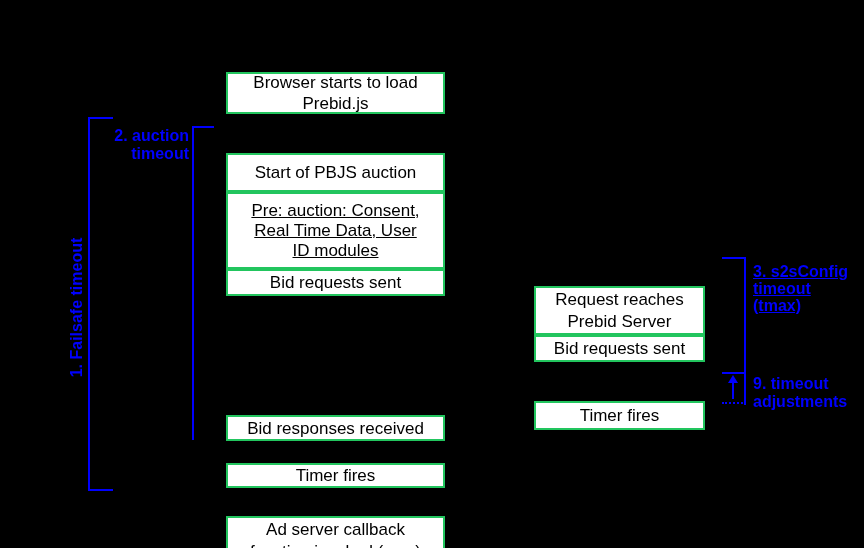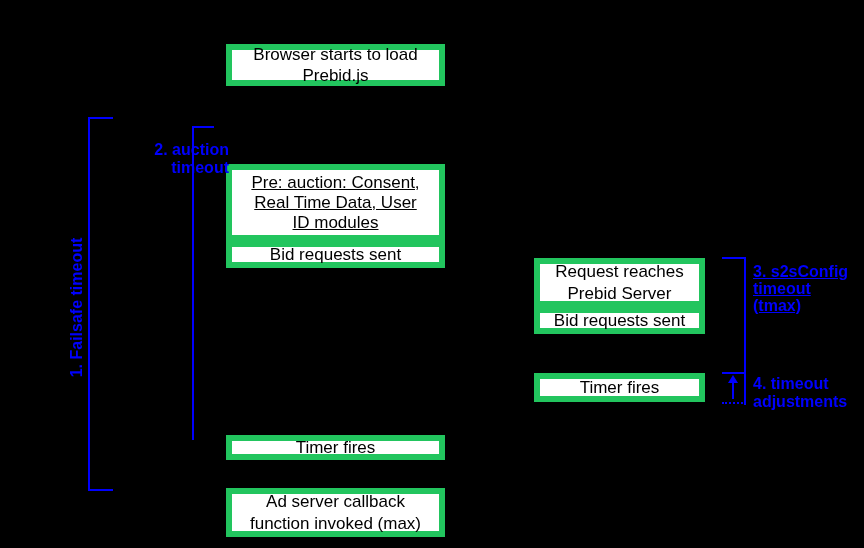--- a/index.html
+++ b/index.html
@@ -10,28 +10,29 @@
     overflow: hidden;
     font-family: "Liberation Sans", sans-serif;
   }
   #canvas { position: absolute; inset: 0; width: 864px; height: 548px; }
 
   
   .box {
     position: absolute;
     box-sizing: border-box;
     background: #ffffff;
-    border: 6px solid #22c55e;
+    border: 2px solid #22c55e;
     color: #000000;
     display: flex;
     align-items: center;
     justify-content: center;
     text-align: center;
     font: 17px/21px "Liberation Sans", sans-serif;
     white-space: pre-line;
+    margin-top: 28px;
   }
   .col-left  { left: 226px; width: 219px; }
   .col-right { left: 534px; width: 171px; }
 
   #box-browser   { top: 44px;  height: 42px; }
   #box-start     { top: 125px; height: 39px; }
   #box-pre       { top: 164px; height: 77px; line-height: 20px; text-decoration: underline; }
   #box-bidsent   { top: 241px; height: 27px; }
   #box-bidresp   { top: 387px; height: 26px; }
   #box-timer-l   { top: 435px; height: 25px; }
@@ -79,39 +80,41 @@
     white-space: pre-line;
   }
   #lbl-failsafe {
     left: 1px; top: 299px; width: 150px; height: 17px;
     line-height: 17px;
     text-align: center;
     white-space: nowrap;
     transform: rotate(-90deg);
     transform-origin: 50% 50%;
   }
-  #lbl-auction  { left: 89px;  top: 141px; width: 100px; text-align: right; padding-left: 40px; }
+  #lbl-auction  { left: 89px;  top: 127px; width: 100px; text-align: right; }
   #lbl-s2s      { left: 753px; top: 263px; width: 110px; line-height: 17px; text-decoration: underline; }
   #lbl-adjust   { left: 753px; top: 375px; width: 110px; }
 </style>
 </head>
 <body>
 
 <div id="canvas">
 
   <div class="box col-left" id="box-browser">Browser starts to load
 Prebid.js</div>
 
+  <div class="box col-left" id="box-start">Start of PBJS auction</div>
 
   <div class="box col-left" id="box-pre">Pre: auction: Consent,
 Real Time Data, User
 ID modules</div>
 
   <div class="box col-left" id="box-bidsent">Bid requests sent</div>
 
+  <div class="box col-left" id="box-bidresp">Bid responses received</div>
 
   <div class="box col-left" id="box-timer-l">Timer fires</div>
 
   <div class="box col-right" id="box-request">Request reaches
 Prebid Server</div>
 
   <div class="box col-left" id="box-adserver">Ad server callback
 function invoked (max)</div>
 
   <div class="box col-right" id="box-bidsent2">Bid requests sent</div>
@@ -138,16 +141,16 @@
     <div class="bl" id="s2s-tick-m"></div>
     <div id="s2s-dotted"></div>
   </div>
   <div class="blabel" id="lbl-s2s">3. s2sConfig
 timeout (tmax)</div>
 
   <div>
     <div class="bl" id="adj-arrow-shaft"></div>
     <div id="adj-arrow-head"></div>
   </div>
-  <div class="blabel" id="lbl-adjust">4. timeout
+  <div class="blabel" id="lbl-adjust">9. timeout
 adjustments</div>
 
 </div>
 
 </body></html>

